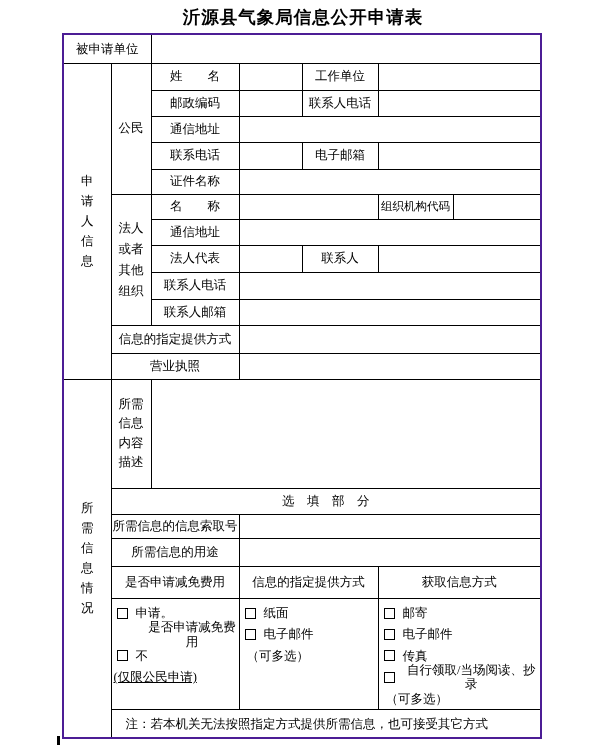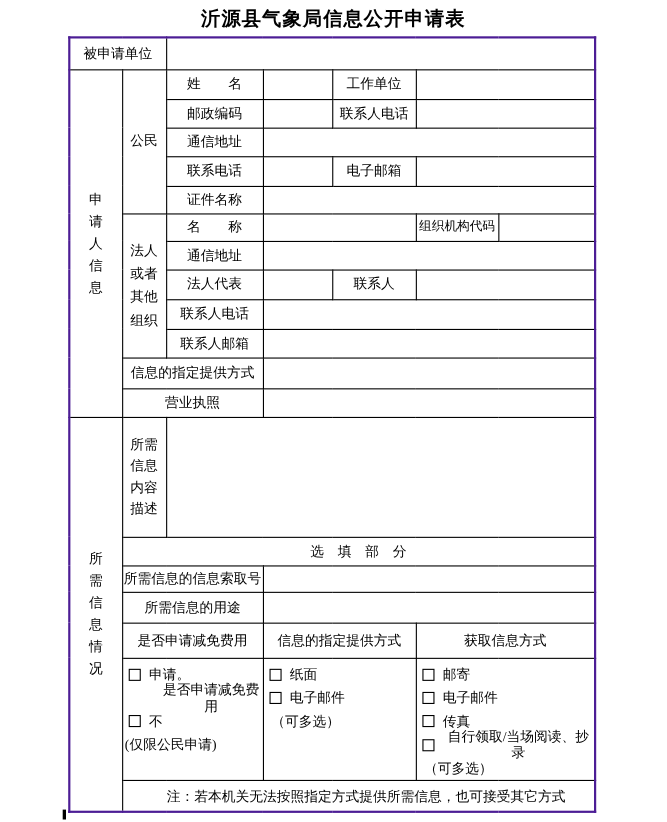--- a/index.html
+++ b/index.html
@@ -30,23 +30,23 @@
   .dlabel { white-space:pre-line; line-height:19.5px; }
   .small { font-size:11.5px; letter-spacing:0; }
   .bold { font-weight:normal; }
   td.optcell { text-align:center; vertical-align:top; padding-top:4px; }
   .opt { display:flex; align-items:center; height:21.4px; padding-left:5px; }
   .opt .box {
     width:9px; height:9px; border:1px solid #000;
     margin-right:8px; flex:0 0 auto; background:#fff;
   }
   .opt.sub  { padding-left:34px; }
-  .opt.note { padding-left:2px; }
+  .opt.note { padding-left:2px;text-decoration:underline; }
   .opt.note2{ padding-left:7px; }
-  td.noterow { text-align:center; padding-left:14px;margin-top:36px; }
+  td.noterow { text-align:left; padding-left:14px;margin-top:36px; }
   .cursor-mark {
     position:absolute; left:57px; top:736px;
     width:3px; height:9px; background:#000;
   }
 </style>
 </head>
 <body>
 
 <div class="title">沂源县气象局信息公开申请表</div>
 

